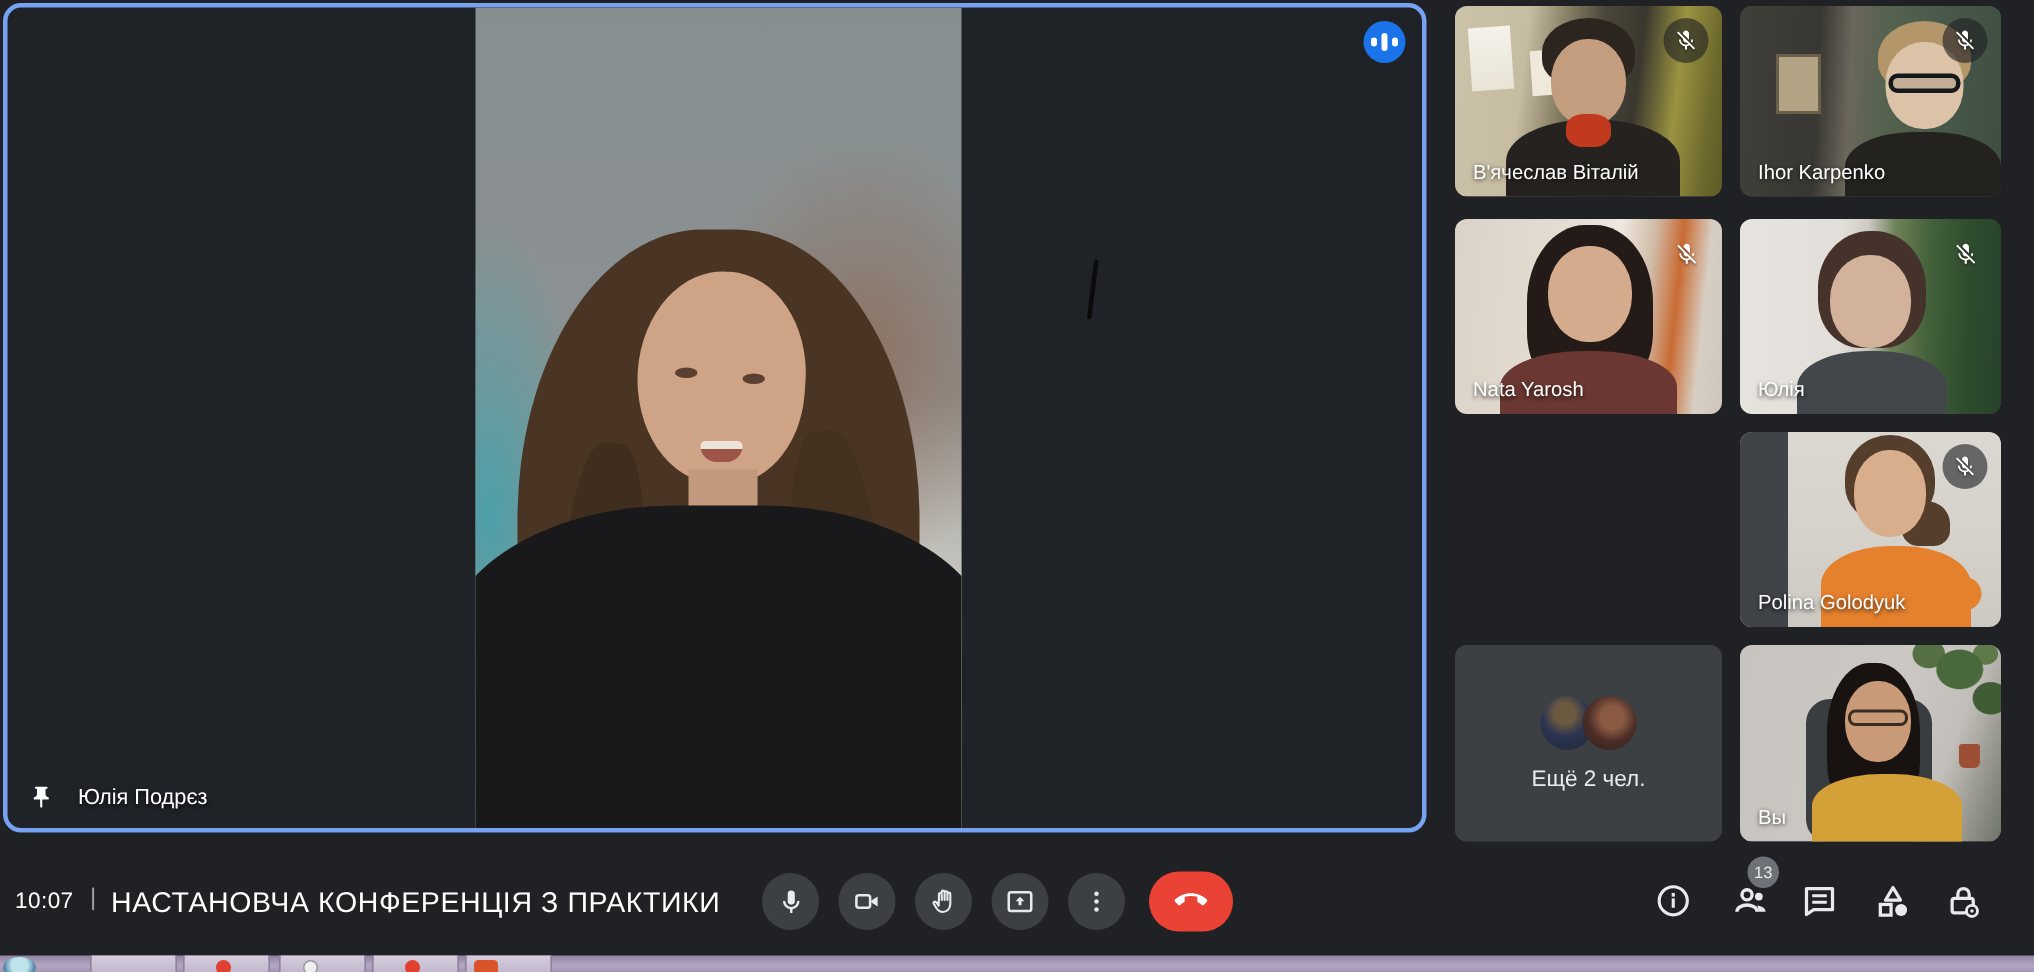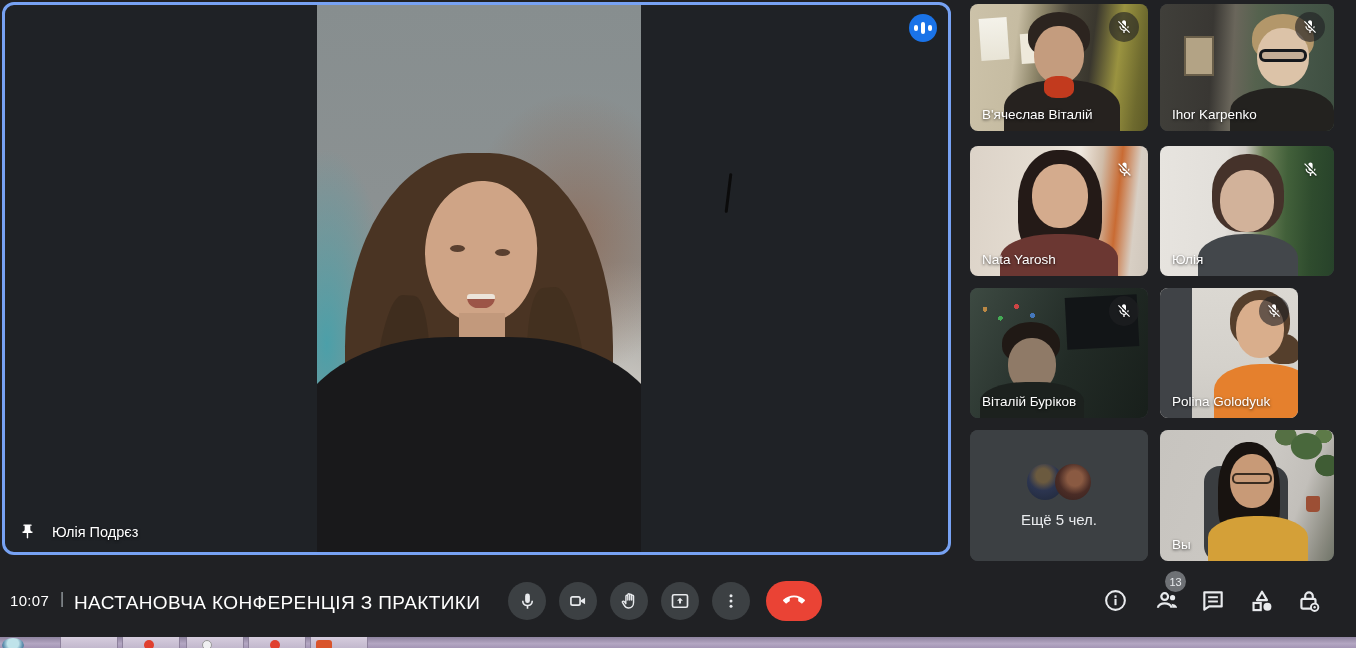--- a/index.html
+++ b/index.html
@@ -42,21 +42,21 @@
   .pinic svg{display:block;}
   .pname-main{font-size:14.5px;font-weight:500;color:#fff;text-shadow:0 1px 3px rgba(0,0,0,.7);}
 
   
   .tile{position:absolute;border-radius:8px;overflow:hidden;background:#3c4043;}
   .t1{left:970px;top:4px;width:178px;height:127px;}
   .t2{left:1160px;top:4px;width:174px;height:127px;}
   .t3{left:970px;top:146px;width:178px;height:130px;}
   .t4{left:1160px;top:146px;width:174px;height:130px;}
   .t5{left:970px;top:288px;width:178px;height:130px;}
-  .t6{left:1160px;top:288px;width:138px;height:130px;}
+  .t6{left:1160px;top:288px;width:174px;height:130px;}
   .t7{left:970px;top:430px;width:178px;height:131px;}
   .t8{left:1160px;top:430px;width:174px;height:131px;}
   .scene{position:absolute;inset:0;}
   .pname{position:absolute;left:12px;bottom:9px;font-size:13.5px;font-weight:500;color:#fff;
          text-shadow:0 1px 3px rgba(0,0,0,.75);white-space:nowrap;}
   .muteb{position:absolute;top:8px;right:9px;width:30px;height:30px;border-radius:50%;
          background:rgba(32,33,36,.62);display:flex;align-items:center;justify-content:center;}
   .muteb.plain{background:transparent;}
   .muteb svg{display:block;filter:drop-shadow(0 1px 1px rgba(0,0,0,.5));}
 
@@ -239,35 +239,20 @@
         <i class="art torso"></i>
     </div>
     <span class="muteb plain">
       <svg width="17" height="17" viewBox="0 0 24 24">
           <path fill="#fff" d="M19 11h-1.7c0 .74-.16 1.43-.43 2.05l1.23 1.23c.56-.98.9-2.09.9-3.28zm-4.02.17c0-.06.02-.11.02-.17V5c0-1.66-1.34-3-3-3S9 3.34 9 5v.18l5.98 5.99zM4.27 3 3 4.27l6.01 6.01V11c0 1.66 1.33 3 2.99 3 .22 0 .44-.03.65-.08l1.66 1.66c-.71.33-1.5.52-2.31.52-2.76 0-5.3-2.1-5.3-5.1H5c0 3.41 2.72 6.23 6 6.72V21h2v-3.28c.91-.13 1.77-.45 2.54-.9L19.73 21 21 19.73 4.27 3z"></path>
         </svg>
     </span>
     <span class="pname">Юлія</span>
   </div>
 
-  <div class="tile t5">
-    <div class="scene s5">
-      <i class="art tv"></i>
-        <i class="art toys"></i>
-        <i class="art hair"></i>
-        <i class="art face"></i>
-        <i class="art torso"></i>
-    </div>
-    <span class="muteb">
-      <svg width="16" height="16" viewBox="0 0 24 24">
-          <path fill="#fff" d="M19 11h-1.7c0 .74-.16 1.43-.43 2.05l1.23 1.23c.56-.98.9-2.09.9-3.28zm-4.02.17c0-.06.02-.11.02-.17V5c0-1.66-1.34-3-3-3S9 3.34 9 5v.18l5.98 5.99zM4.27 3 3 4.27l6.01 6.01V11c0 1.66 1.33 3 2.99 3 .22 0 .44-.03.65-.08l1.66 1.66c-.71.33-1.5.52-2.31.52-2.76 0-5.3-2.1-5.3-5.1H5c0 3.41 2.72 6.23 6 6.72V21h2v-3.28c.91-.13 1.77-.45 2.54-.9L19.73 21 21 19.73 4.27 3z"></path>
-        </svg>
-    </span>
-    <span class="pname">Віталій Буріков</span>
-  </div>
 
   <div class="tile t6">
     <div class="scene s6">
       <i class="art lbar"></i>
         <i class="art hair"></i>
         <i class="art face"></i>
         <i class="art torso"></i>
         <i class="art arm"></i>
     </div>
     <span class="muteb">
@@ -277,21 +262,21 @@
     </span>
     <span class="pname">Polina Golodyuk</span>
   </div>
 
   <div class="tile t7">
     <div class="scene s7">
       <div class="avrow">
         <span class="av av1"></span>
         <span class="av av2"></span>
       </div>
-      <span class="more-label">Ещё 5 чел.</span>
+      <span class="more-label">Ещё 2 чел.</span>
     </div>
   </div>
 
   <div class="tile t8">
     <div class="scene s8">
       <i class="art plants"></i>
         <i class="art pot"></i>
         <i class="art chair"></i>
         <i class="art hair"></i>
         <i class="art face"></i>

